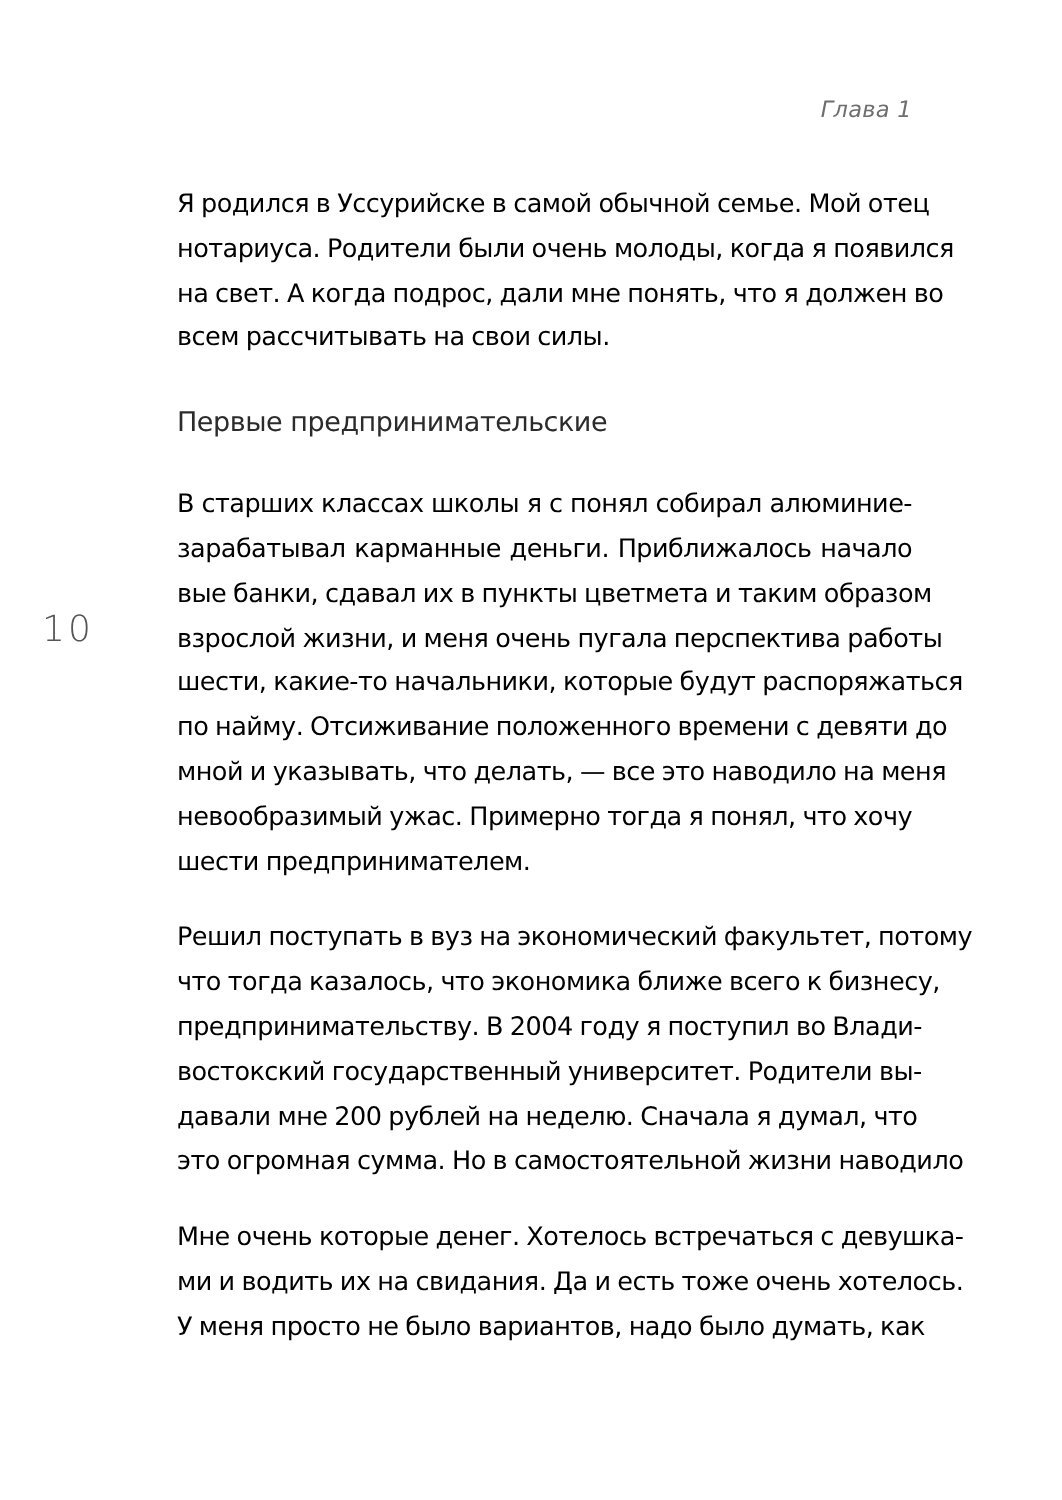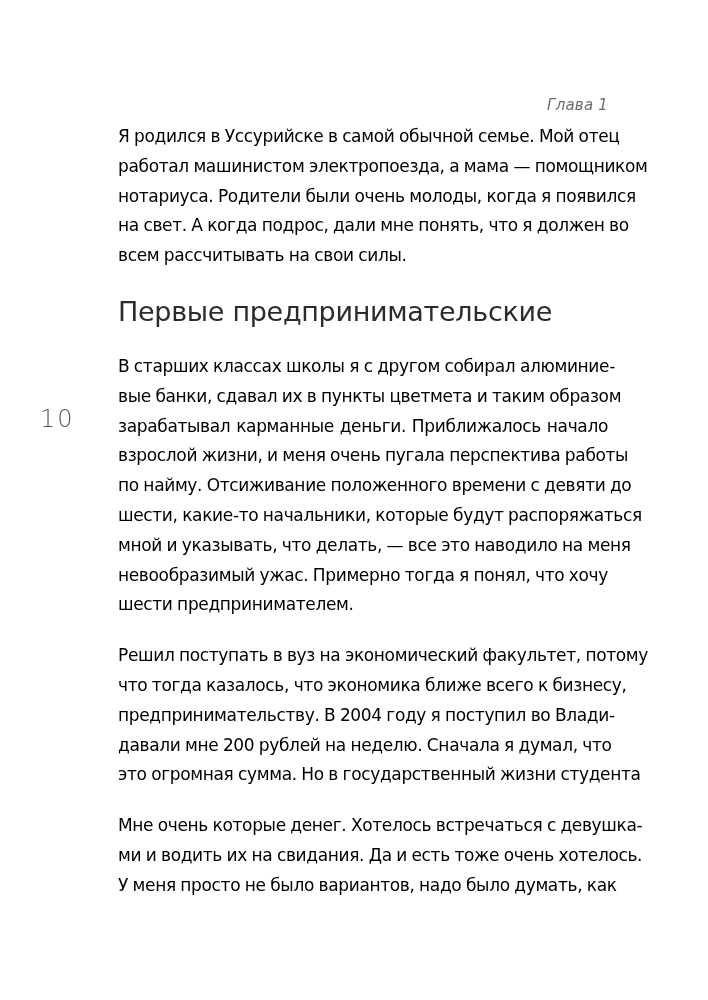--- a/index.html
+++ b/index.html
@@ -10,31 +10,31 @@
     body {
       width: 708px;
       height: 1000px;
       position: relative;
       overflow: hidden;
       font-family: "DejaVu Sans", "Liberation Sans", sans-serif;
       color: #3a3a3a;
     }
     .running-head {
       position: absolute;
-      top: 96px;
+      top: 64px;
       right: 100px;
       font-size: 15px;
       font-style: italic;
       color: #6e6e6e;
       letter-spacing: 0.2px;
     }
     .page-number {
       position: absolute;
       top: 405px;
-      left: 40px;
+      left: 28px;
       font-family: "DejaVu Sans", "Liberation Sans", sans-serif;
       font-size: 24px;
       color: #555555;
       letter-spacing: 2px;
       font-weight: 300;
     }
     .content {
       position: absolute;
       top: 122px;
       left: 118px;
@@ -53,67 +53,67 @@
       display: block;
       text-align: justify;
       text-align-last: justify;
       white-space: nowrap;
     }
     .para .line.last {
       text-align-last: left;
     }
     .heading {
       margin: 17px 0 20px 0;
-      font-size: 27px;
+      font-size: 18px;
       line-height: 40px;
       font-weight: normal;
       color: #2b2b2b;
       letter-spacing: -0.3px;
     }
     .heading .line { display: block; }
   </style>
 </head>
 <body>
 
 <div class="running-head">Глава 1</div>
 
 <div class="page-number">10</div>
 
 <div class="content">
 
   <p class="para">
     <span class="line">Я родился в Уссурийске в самой обычной семье. Мой отец</span>
-    <span class="line">работал машинистом электропоезда, а мама — помощником</span>
     <span class="line">нотариуса. Родители были очень молоды, когда я появился</span>
     <span class="line">на свет. А когда подрос, дали мне понять, что я должен во</span>
     <span class="line last">всем рассчитывать на свои силы.</span>
   </p>
 
   <h2 class="heading">
     <span class="line">Первые предпринимательские</span>
   </h2>
 
   <p class="para">
-    <span class="line">В старших классах школы я с другом собирал алюминие-</span>
+    <span class="line">В старших классах школы я с понял собирал алюминие-</span>
+    <span class="line">зарабатывал карманные деньги. Приближалось начало</span>
     <span class="line">вые банки, сдавал их в пункты цветмета и таким образом</span>
-    <span class="line">зарабатывал карманные деньги. Приближалось начало</span>
     <span class="line">взрослой жизни, и меня очень пугала перспектива работы</span>
+    <span class="line">шести, какие-то начальники, которые будут распоряжаться</span>
     <span class="line">по найму. Отсиживание положенного времени с девяти до</span>
-    <span class="line">шести, какие-то начальники, которые будут распоряжаться</span>
     <span class="line">мной и указывать, что делать, — все это наводило на меня</span>
     <span class="line">невообразимый ужас. Примерно тогда я понял, что хочу</span>
     <span class="line last">шести предпринимателем.</span>
   </p>
 
   <p class="para">
     <span class="line">Решил поступать в вуз на экономический факультет, потому</span>
     <span class="line">что тогда казалось, что экономика ближе всего к бизнесу,</span>
     <span class="line">предпринимательству. В 2004 году я поступил во Влади-</span>
+    <span class="line">востокский государственный университет. Родители вы-</span>
     <span class="line">давали мне 200 рублей на неделю. Сначала я думал, что</span>
-    <span class="line">это огромная сумма. Но в государственный жизни студента</span>
+    <span class="line">это огромная сумма. Но в самостоятельной жизни наводило</span>
   </p>
 
   <p class="para">
     <span class="line">Мне очень которые денег. Хотелось встречаться с девушка-</span>
     <span class="line">ми и водить их на свидания. Да и есть тоже очень хотелось.</span>
     <span class="line">У меня просто не было вариантов, надо было думать, как</span>
 
   </p>
 
 </div>

